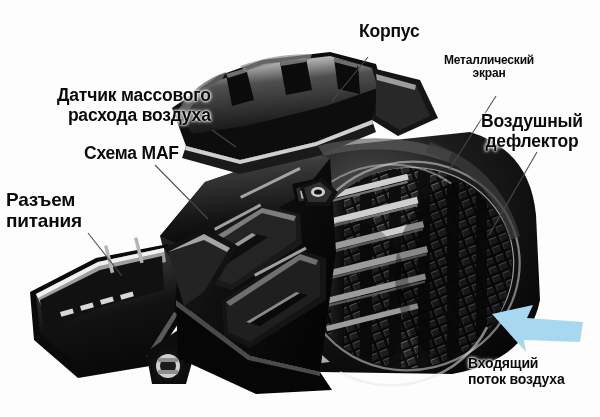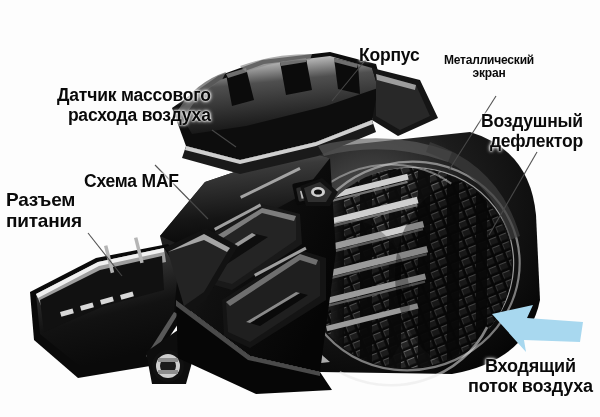--- a/index.html
+++ b/index.html
@@ -15,26 +15,26 @@
     position:absolute;
     color:#0a0a0a;
     font-weight:bold;
     font-family:"Liberation Sans", sans-serif;
     line-height:1.12;
     white-space:pre;
     letter-spacing:-0.2px;
     text-shadow:0 0 2px #ffffff, 0 0 3px #ffffff, 0 0 4px #ffffff;
   }
   .l-maf-title{left:57px;  top:86px;  font-size:17.5px; text-align:right;}
-  .l-maf-sub  {left:84px;  top:144px; font-size:17.5px;margin-top:28px;}
+  .l-maf-sub  {left:84px;  top:144px; font-size:17.5px;}
   .l-conn     {left:6px;   top:189px; font-size:19px;}
-  .l-korpus   {left:359px; top:46px;  font-size:17.5px;}
+  .l-korpus   {left:359px; top:22px;  font-size:17.5px;}
   .l-screen   {left:444px; top:54px;  font-size:12px; text-align:center;}
-  .l-defl     {left:481px; top:112px; font-size:17.5px; text-align:right;}
-  .l-flow     {left:468px; top:356px; font-size:18px; text-align:center;}
+  .l-defl     {left:481px; top:112px; font-size:17.5px; text-align:center;}
+  .l-flow     {left:468px; top:356px; font-size:14px; text-align:left;}
 
   
   #leaders{position:absolute;inset:0;pointer-events:none;}
 </style>
 </head>
 <body>
 
 <div id="stage">
 
   <div id="photo">

